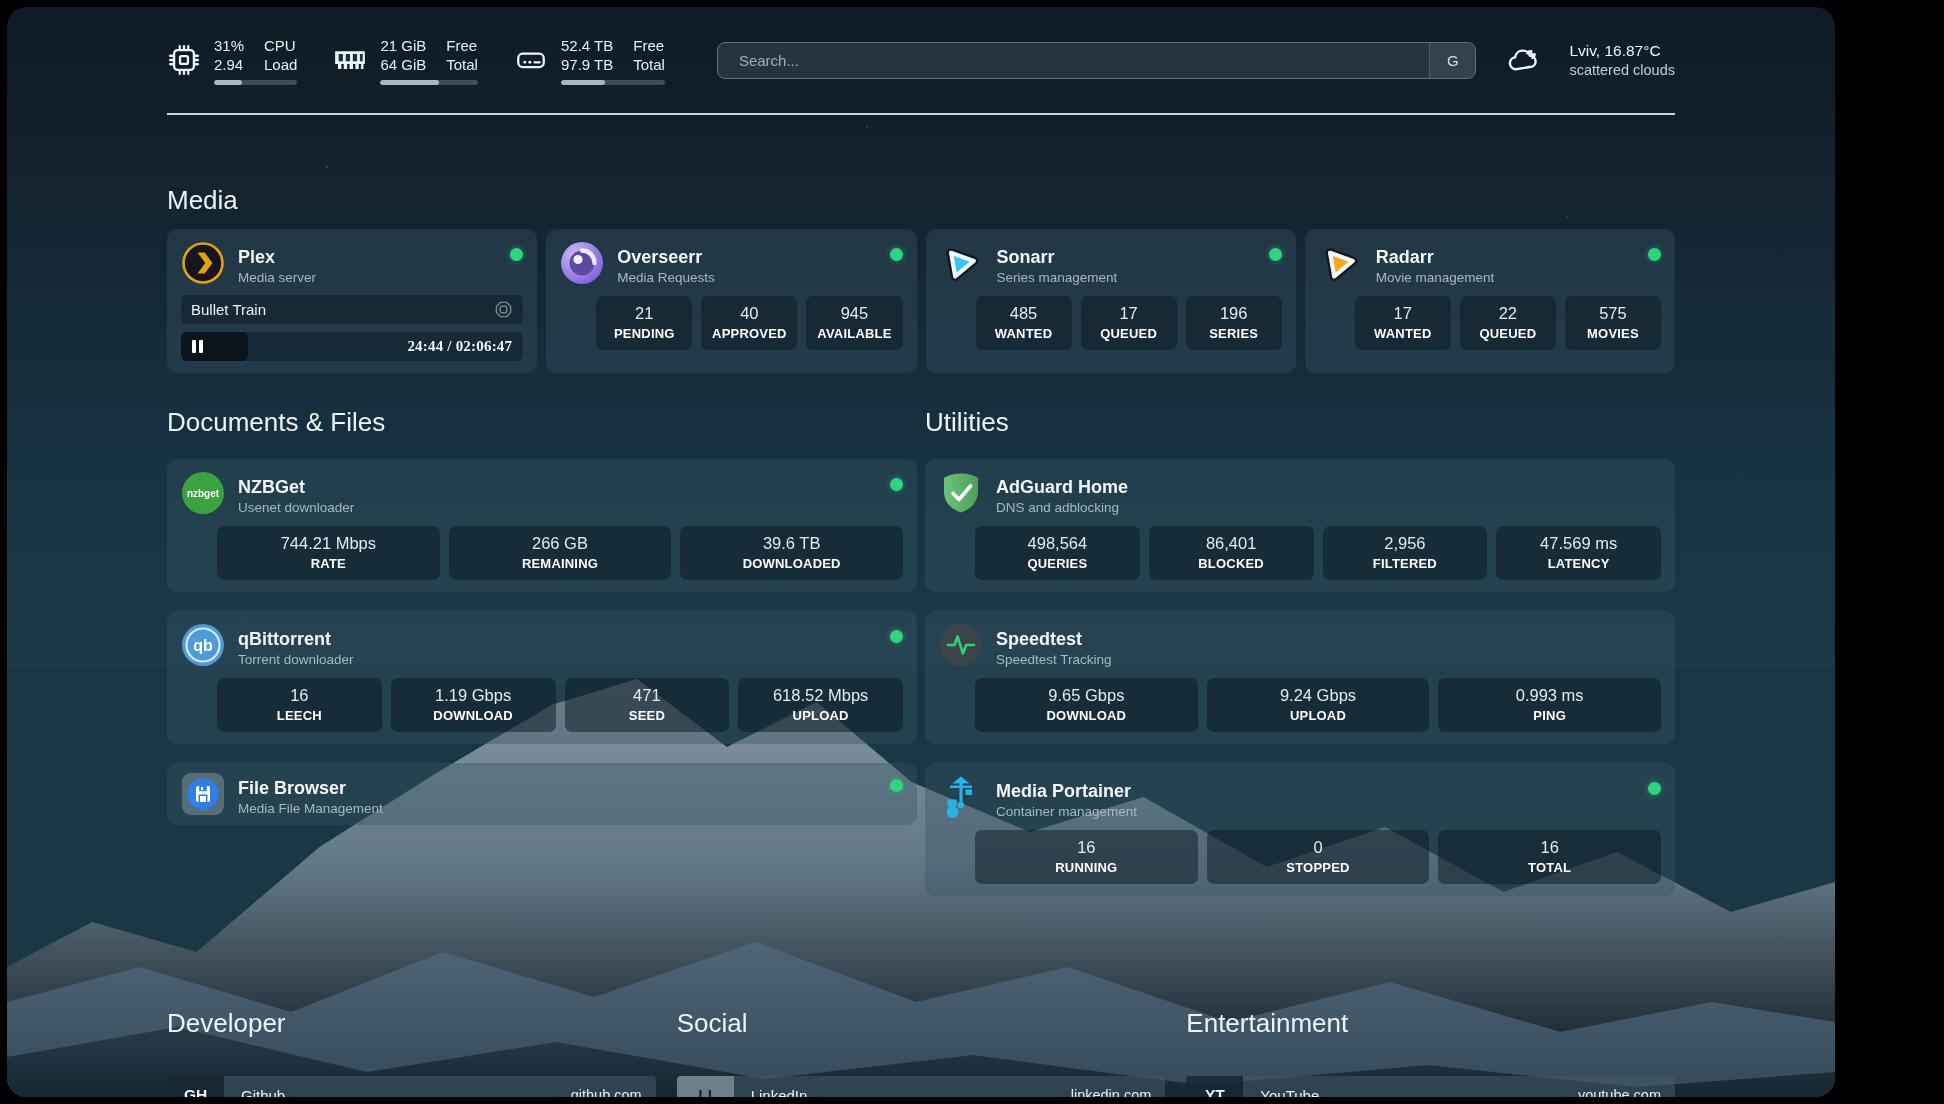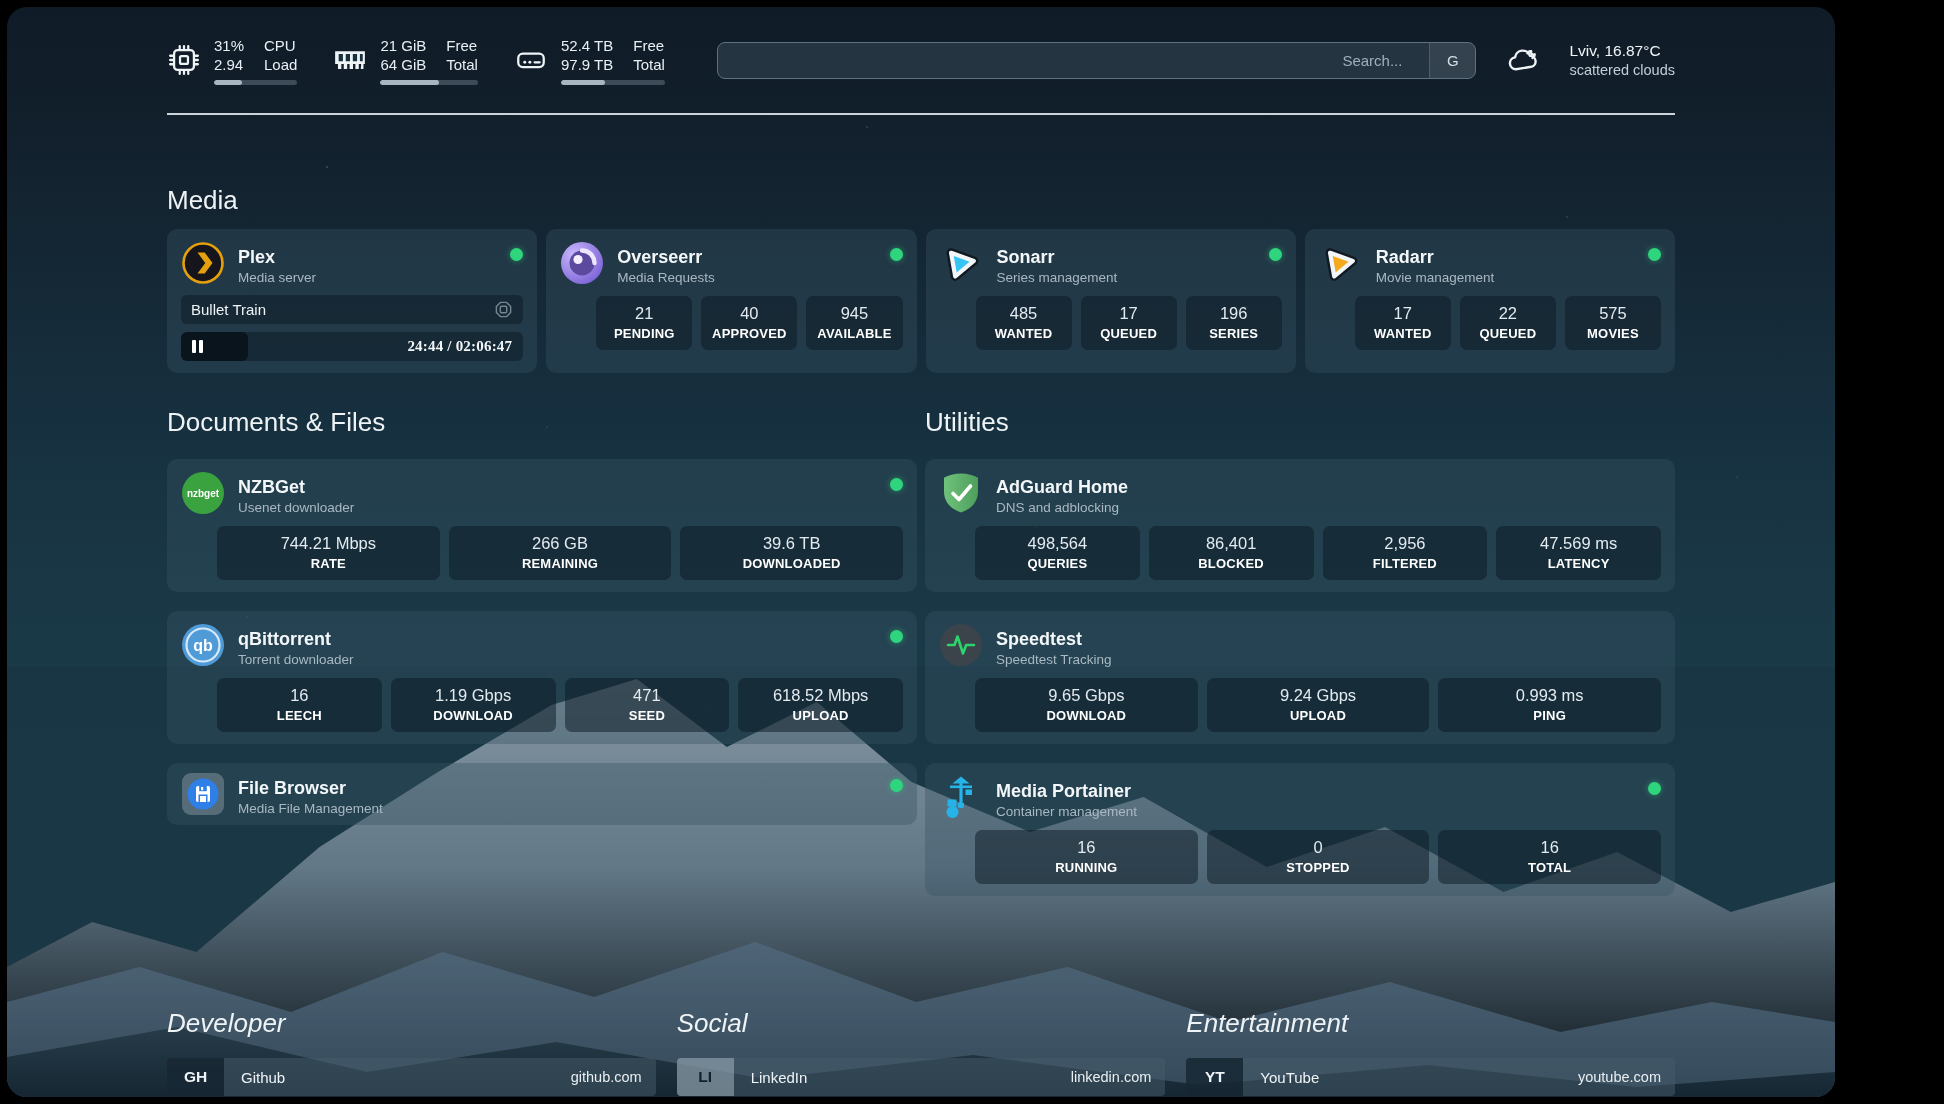--- a/index.html
+++ b/index.html
@@ -23,22 +23,22 @@
   
   .topbar{display:flex;align-items:center;height:108px;border-bottom:2px solid rgba(230,238,243,.88);}
   .sys{display:flex;align-items:center;gap:13px;margin-right:36px;}
   .sys-icon{width:34px;height:34px;flex:0 0 34px;display:flex;align-items:center;justify-content:center;}
   .sys-cols{display:flex;gap:20px;font-size:15px;color:#e9eff3;line-height:19px;}
   .sys-col{display:flex;flex-direction:column;white-space:nowrap;}
   .sys-bar{margin-top:6px;height:5px;border-radius:3px;background:rgba(140,160,172,.35);width:100%;overflow:hidden;}
   .sys-fill{height:100%;border-radius:3px;background:#a7b6c0;}
   .search{flex:1;display:flex;align-items:stretch;height:37px;margin:0 30px 0 16px;
     background:rgba(41,59,71,.8);border:1px solid #5d7280;border-radius:8px;overflow:hidden;}
-  .search input{flex:1;background:transparent;border:none;outline:none;color:#dfe8ed;font-size:15px;padding:0 27px;
-    font-family:"Liberation Sans","DejaVu Sans",sans-serif;text-align:right;}
+  .search input{flex:1;background:transparent;border:none;outline:none;color:#dfe8ed;font-size:15px;padding:0 21px;
+    font-family:"Liberation Sans","DejaVu Sans",sans-serif;}
   .search input::placeholder{color:#9fb0ba;}
   .search-g{width:46px;display:flex;align-items:center;justify-content:center;color:#d6dfe4;font-size:15px;
     background:rgba(255,255,255,.07);border-left:1px solid rgba(255,255,255,.14);cursor:pointer;}
   .weather{display:flex;align-items:center;gap:29px;}
   .weather-loc{font-size:15.5px;color:#f0f5f8;}
   .weather-cond{font-size:14.5px;color:#c3cfd6;margin-top:2px;}
 
   
   .sec-title{font-size:26px;font-weight:500;color:#eef3f6;}
   .media-sec{margin-top:70px;}
@@ -70,21 +70,21 @@
   .pause i{width:3.5px;height:13px;background:#fff;border-radius:1px;display:block;}
   .play-time{position:absolute;right:11px;font-size:15px;font-weight:600;color:#f2f6f8;letter-spacing:.2px;}
 
   .twocol{display:grid;grid-template-columns:1fr 1fr;gap:8px;margin-top:34px;}
   .col .sec-title{margin-bottom:21px;}
   .stack{display:flex;flex-direction:column;gap:19px;}
   .card.slim{padding:9px 14px;}
 
   
   .bottom{display:grid;grid-template-columns:repeat(3,1fr);gap:21px;margin-top:112px;}
-  .bottom .sec-title{margin-bottom:19px;font-style:italic;}
+  .bottom .sec-title{margin-bottom:37px;}
   .bm-row{display:flex;align-items:center;height:38px;background:rgba(70,92,105,.5);border-radius:4px;margin-bottom:10px;
     overflow:hidden;cursor:pointer;}
   .bm-abbr{width:57px;height:100%;display:flex;align-items:center;justify-content:center;flex:0 0 57px;
     background:rgba(13,29,40,.7);font-size:15.5px;font-weight:600;color:#eef3f6;}
   .bm-abbr.hl{background:rgba(158,176,188,.55);color:#10202c;}
   .bm-name{margin-left:17px;font-size:15px;color:#f0f4f7;}
   .bm-url{margin-left:auto;margin-right:14px;font-size:14.5px;color:#e8eef2;}
 </style>
 </head>
 <body>

